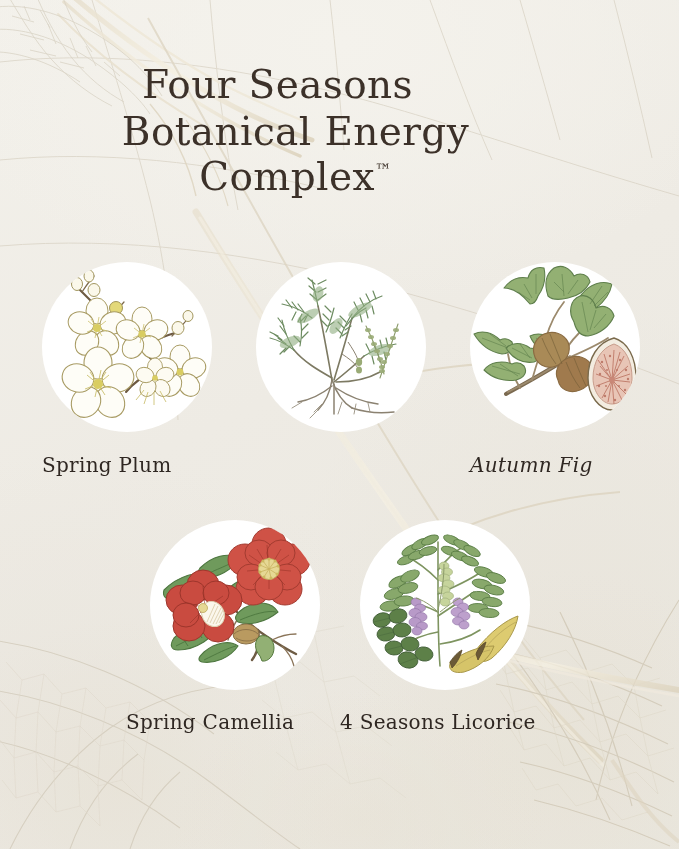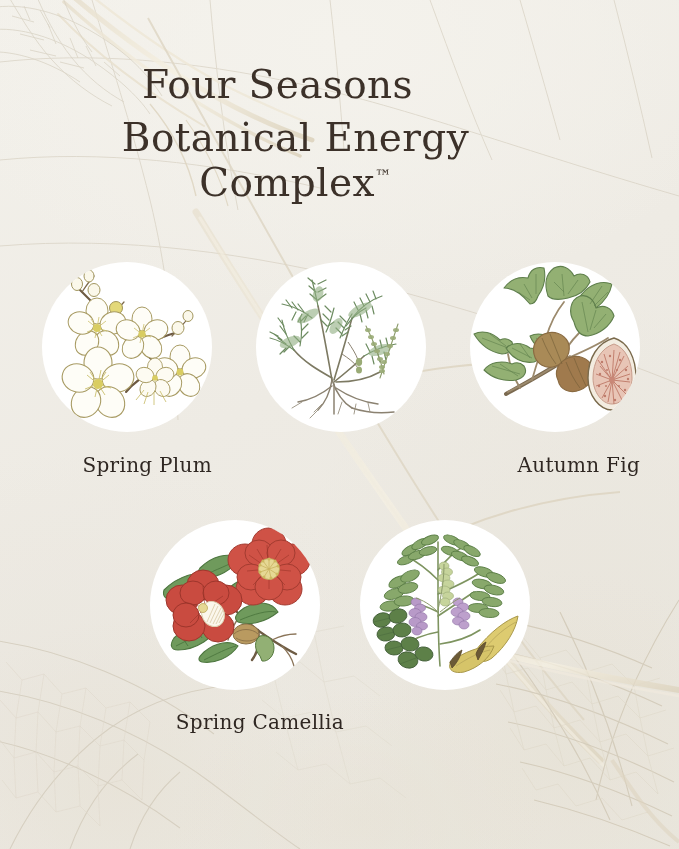--- a/index.html
+++ b/index.html
@@ -46,21 +46,21 @@
   }
   .title-line {
     display: block;
     font-family: "DejaVu Serif", "Liberation Serif", serif;
     font-weight: 400;
     letter-spacing: .4px;
     line-height: 1.16;
     text-rendering: optimizeLegibility;
   }
   .title-line-1 { font-size: 39px; }
-  .title-line-2 { font-size: 39px; margin-top: 8px; padding-left: 36px; }
+  .title-line-2 { font-size: 39px; margin-top: 2px; padding-left: 36px; }
   .tm {
     font-size: 17px;
     vertical-align: super;
     letter-spacing: 0;
     line-height: 0;
   }
 
   
   .circle {
     position: absolute;
@@ -78,25 +78,25 @@
   .c5 { left: 360px; top: 520px; width: 170px; height: 170px; }
 
   
   .label {
     position: absolute;
     color: #2f2722;
     font-family: "DejaVu Serif", "Liberation Serif", serif;
     font-size: 20px;
     letter-spacing: .3px;
     white-space: nowrap;
-    text-align: right;
+    text-align: left;
   }
   .l1 { left: 42px;  top: 453px; width: 170px; }
   .l2 { left: 243px; top: 453px; width: 196px; }
-  .l3 { left: 470px; top: 453px; width: 170px; }
+  .l3 { left: 470px; top: 453px; width: 170px; font-style: italic; }
   .l4 { left: 126px; top: 710px; width: 218px; }
   .l5 { left: 340px; top: 710px; width: 216px; }
 </style>
 </head>
 <body>
 
 <div id="poster">
 
   <div class="bg-layer bg-base"></div>
 
@@ -709,14 +709,15 @@
         <path d="M96 146 C108 138 120 132 130 130" fill="none" stroke="#b8a65a" stroke-width=".8"></path>
         <path d="M90 142 C94 136 98 132 102 130 C100 138 96 144 92 148 Z" fill="#6b5a36" stroke="#5a4a2c" stroke-width=".8"></path>
         <path d="M116 134 C118 128 122 124 126 122 C124 130 120 136 118 140 Z" fill="#6b5a36" stroke="#5a4a2c" stroke-width=".8"></path>
       </g>
     </svg>
   </div>
 
   <div class="label l1">Spring Plum</div>
   <div class="label l3">Autumn Fig</div>
   <div class="label l4">Spring Camellia</div>
+  <div class="label l5">4 Seasons Licorice</div>
 
 </div>
 
 </body></html>

